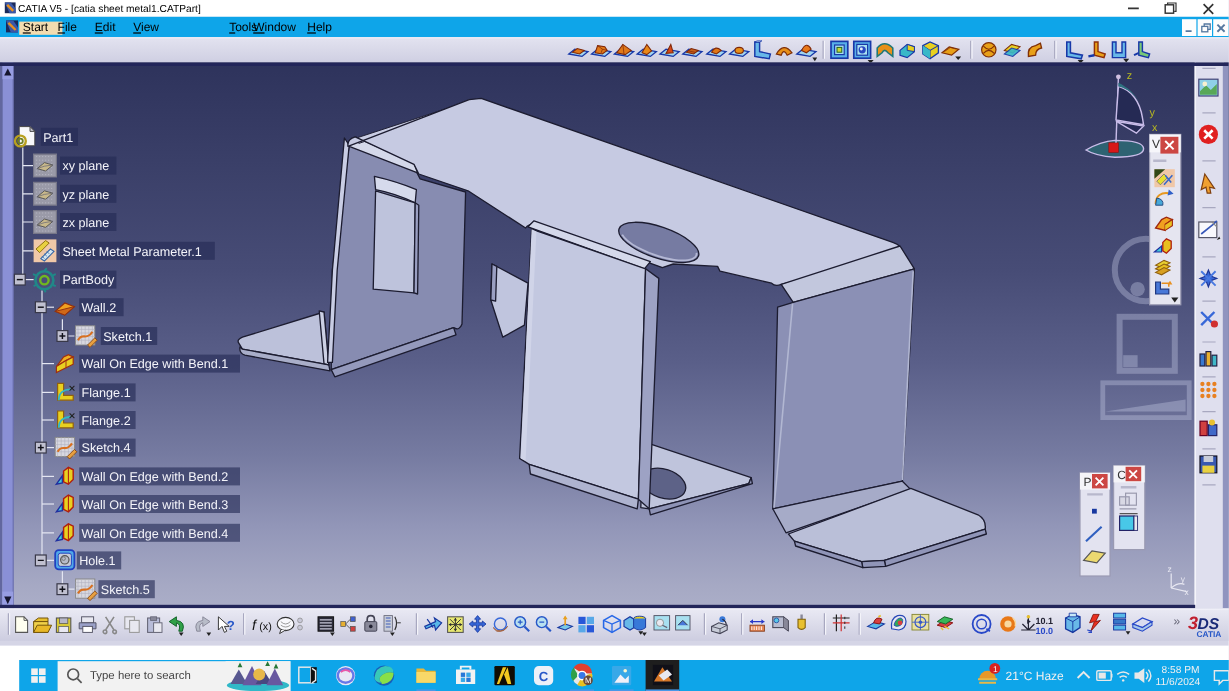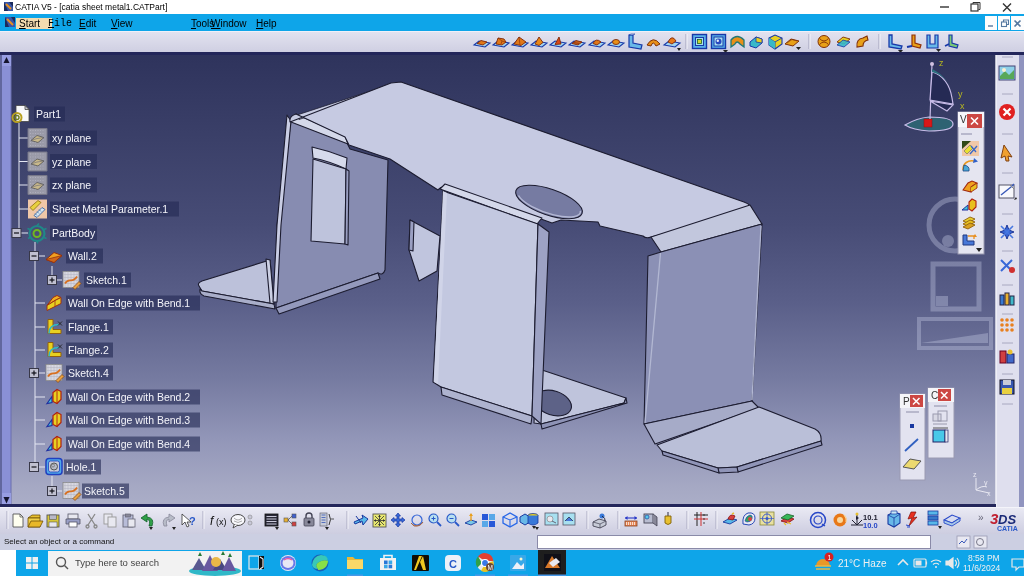--- a/index.html
+++ b/index.html
@@ -36,21 +36,21 @@
       <path d="M4,2 h5 l4,5 v4 h-5 Z" fill="#3a57a8"></path>
       <path d="M6,4 l5,5" stroke="#e89020" stroke-width="2"></path>
       <line x1="940" y1="7" x2="949" y2="7" stroke="#333" stroke-width="1.4"></line>
       <rect x="971" y="4" width="7" height="7" fill="none" stroke="#333" stroke-width="1.2"></rect>
       <path d="M973,4 v-1.5 h7 v7 h-1.5" fill="none" stroke="#333" stroke-width="1"></path>
       <path d="M1003,3.5 l8,8 M1011,3.5 l-8,8" stroke="#333" stroke-width="1.4"></path>
     </svg>
   </div>
   <div class="abs" id="menubar">
     <span class="menuitem" style="left:16px;width:30px;background:#f3dcb0;padding:0 3px;"><u>S</u>tart</span>
-    <span class="menuitem" style="left:48px;font-family:Liberation Mono, monospace;"><u>F</u>ile</span>
+    <span class="menuitem" style="left:48px;"><u>F</u>ile</span>
     <span class="menuitem" style="left:79px;text-align:center;"><u>E</u>dit</span>
     <span class="menuitem" style="left:111px;text-align:center;"><u>V</u>iew</span>
     <span class="menuitem" style="left:141px;margin-top:23px;"><u>I</u>nsert</span>
     <span class="menuitem" style="left:191px;"><u>T</u>ools</span>
     <span class="menuitem" style="left:211px;"><u>W</u>indow</span>
     <span class="menuitem" style="left:256px;"><u>H</u>elp</span>
     <svg width="1024" height="17" viewBox="0 0 1024 17" style="position:absolute;left:0;top:0">
       <rect x="5" y="3" width="10" height="10" fill="#1a2a5a"></rect>
       <path d="M5,3 h6 l4,6 v4 h-6 Z" fill="#3a57a8"></path>
       <path d="M7,5 l6,6" stroke="#e89020" stroke-width="2"></path>
@@ -826,30 +826,20 @@
           <path d="M1,7 L1,10 L9,13 L17,8 L17,5 L9,10 Z" fill="#a8c8e8" stroke="#2848c8" stroke-width="0.9"></path>
         </g>
 <text x="978" y="14" font-size="10" fill="#667">»</text>
 <g transform="translate(990,3)">
           <text x="0" y="14" font-size="15" font-style="italic" font-weight="bold" fill="#c02030">3</text>
           <text x="8" y="14" font-size="13" font-style="italic" font-weight="bold" fill="#1a2a78">DS</text>
           <text x="7" y="21" font-size="7" font-weight="bold" fill="#2858c8">CATIA</text>
         </g>
 </svg>
     </div>
-  <div class="abs" id="statusbar">
-    <span class="s">Select an object or a command</span>
-    <span class="inp"></span>
-    <svg width="1024" height="16" viewBox="0 0 1024 16" style="position:absolute;left:0;top:0">
-      <rect x="957" y="2" width="13" height="12" fill="#e8e8f2" stroke="#9a9ab2" stroke-width="0.8"></rect>
-      <path d="M959,10 l3,-3 2,2 3,-4" stroke="#3858b8" stroke-width="1" fill="none"></path>
-      <rect x="974" y="2" width="13" height="12" fill="#e8e8f2" stroke="#9a9ab2" stroke-width="0.8"></rect>
-      <circle cx="980" cy="8" r="3.5" fill="none" stroke="#778" stroke-width="1"></circle>
-    </svg>
-  </div>
   <div class="abs" id="taskbar">
       <svg width="1024" height="26" viewBox="0 0 1024 26" style="position:absolute;left:0;top:0">
 <g fill="#f0f0f0">
           <rect x="10" y="7" width="5.5" height="5.5"></rect>
           <rect x="16.5" y="7" width="5.5" height="5.5"></rect>
           <rect x="10" y="13.5" width="5.5" height="5.5"></rect>
           <rect x="16.5" y="13.5" width="5.5" height="5.5"></rect>
         </g>
 <rect x="32" y="1" width="194" height="25" fill="#f2f2f2"></rect>
 <circle cx="45" cy="12" r="4.5" fill="none" stroke="#555" stroke-width="1.4"></circle>

